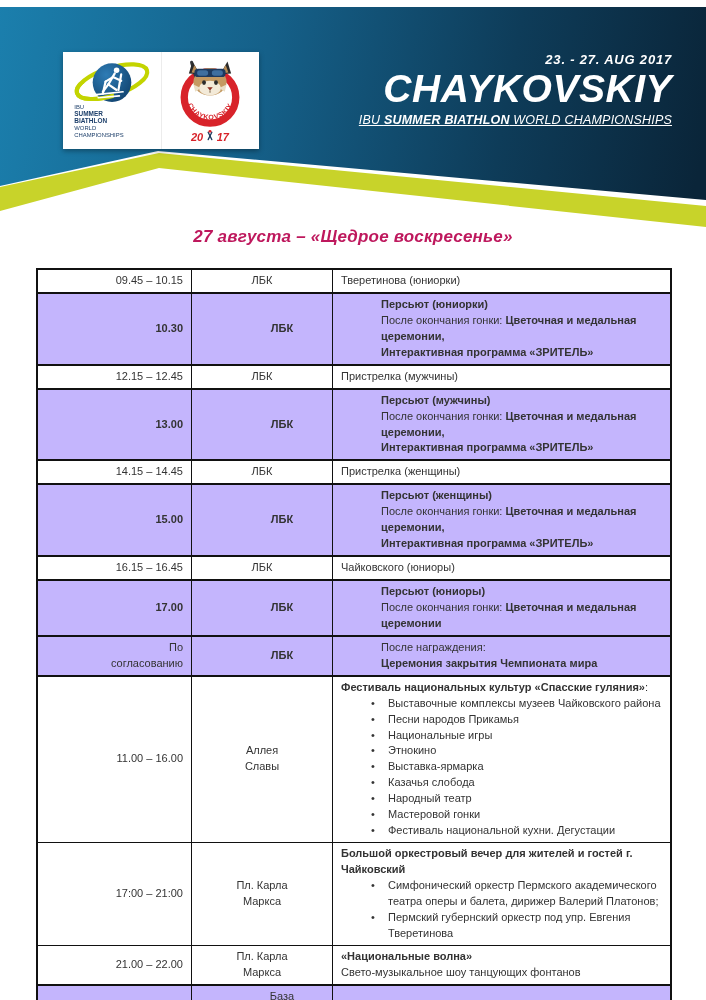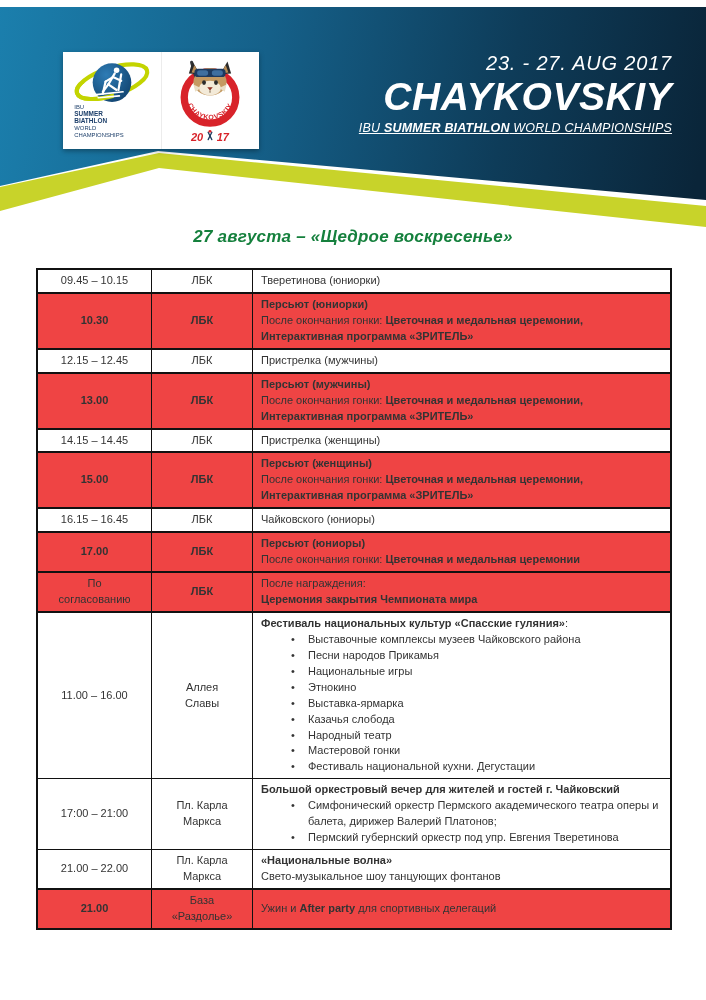--- a/index.html
+++ b/index.html
@@ -7,35 +7,35 @@
   .page{position:relative;width:706px;height:1000px;overflow:hidden;background:#fff;}
 
   
   .banner{position:absolute;top:0;left:0;width:706px;height:232px;}
   .banner-bg{position:absolute;top:0;left:0;}
   .logo-card{position:absolute;left:63px;top:52px;width:196px;height:97px;background:#fff;
              box-shadow:0 2px 5px rgba(0,0,0,.35);display:flex;}
   .logo-half{width:50%;height:100%;display:flex;align-items:center;justify-content:center;}
   .logo-half + .logo-half{border-left:1px solid #ececec;}
   .banner-text{position:absolute;top:52px;right:34px;text-align:right;color:#ffffff;font-style:italic;}
-  .dates{font-size:20px;font-weight:normal;letter-spacing:.8px;}
+  .dates{font-size:13px;font-weight:bold;letter-spacing:.8px;}
   .city{font-size:39px;font-weight:800;line-height:1.04;letter-spacing:.5px;margin-top:2px;}
   .subtitle{font-size:12.5px;margin-top:3px;letter-spacing:.2px;text-decoration:underline;}
   .subtitle .b{font-weight:bold;}
 
   
   .page-title{position:absolute;top:227px;left:0;width:100%;text-align:center;
-              color:#15803d;font-size:17px;font-weight:bold;font-style:italic;letter-spacing:.2px;}
+              color:#be185d;font-size:17px;font-weight:bold;font-style:italic;letter-spacing:.2px;}
 
   
   .schedule{position:absolute;top:268px;left:36px;width:636px;}
   table.sched{width:100%;border-collapse:collapse;font-size:11px;color:#333;border:2px solid #111;}
   table.sched td{border:1px solid #111;padding:3px 8px;vertical-align:middle;line-height:1.45;}
-  tr.hl td{background:#ef4444;border-top-width:2px;border-bottom-width:2px;}
-  td.c-time{width:97px;text-align:center;white-space:pre-line;}
+  tr.hl td{background:#c4b5fd;border-top-width:2px;border-bottom-width:2px;padding-left:48px;}
+  td.c-time{width:97px;text-align:right;white-space:pre-line;}
   td.c-loc{width:84px;text-align:center;white-space:pre-line;margin-top:35px;}
   .b{font-weight:bold;}
   .bullet{display:flex;padding-left:30px;}
   .bullet .dot{width:17px;flex:none;}
 </style>
 </head>
 <body>
 
 <div class="page">
 

